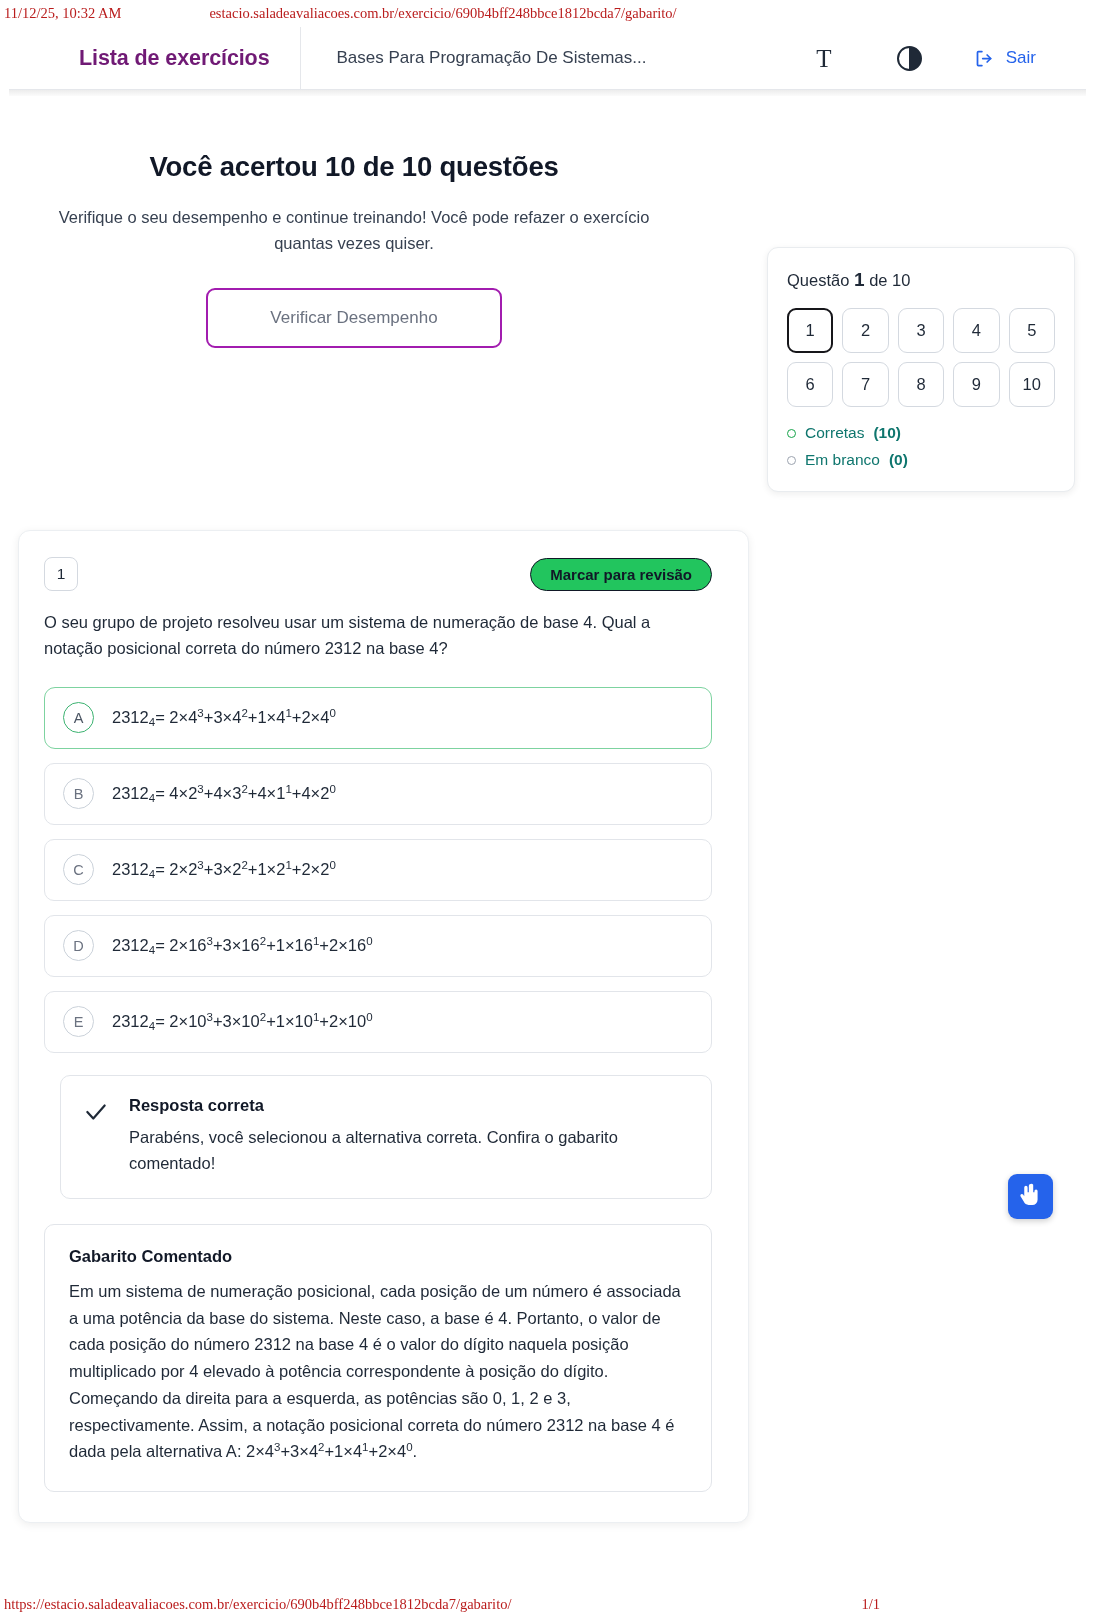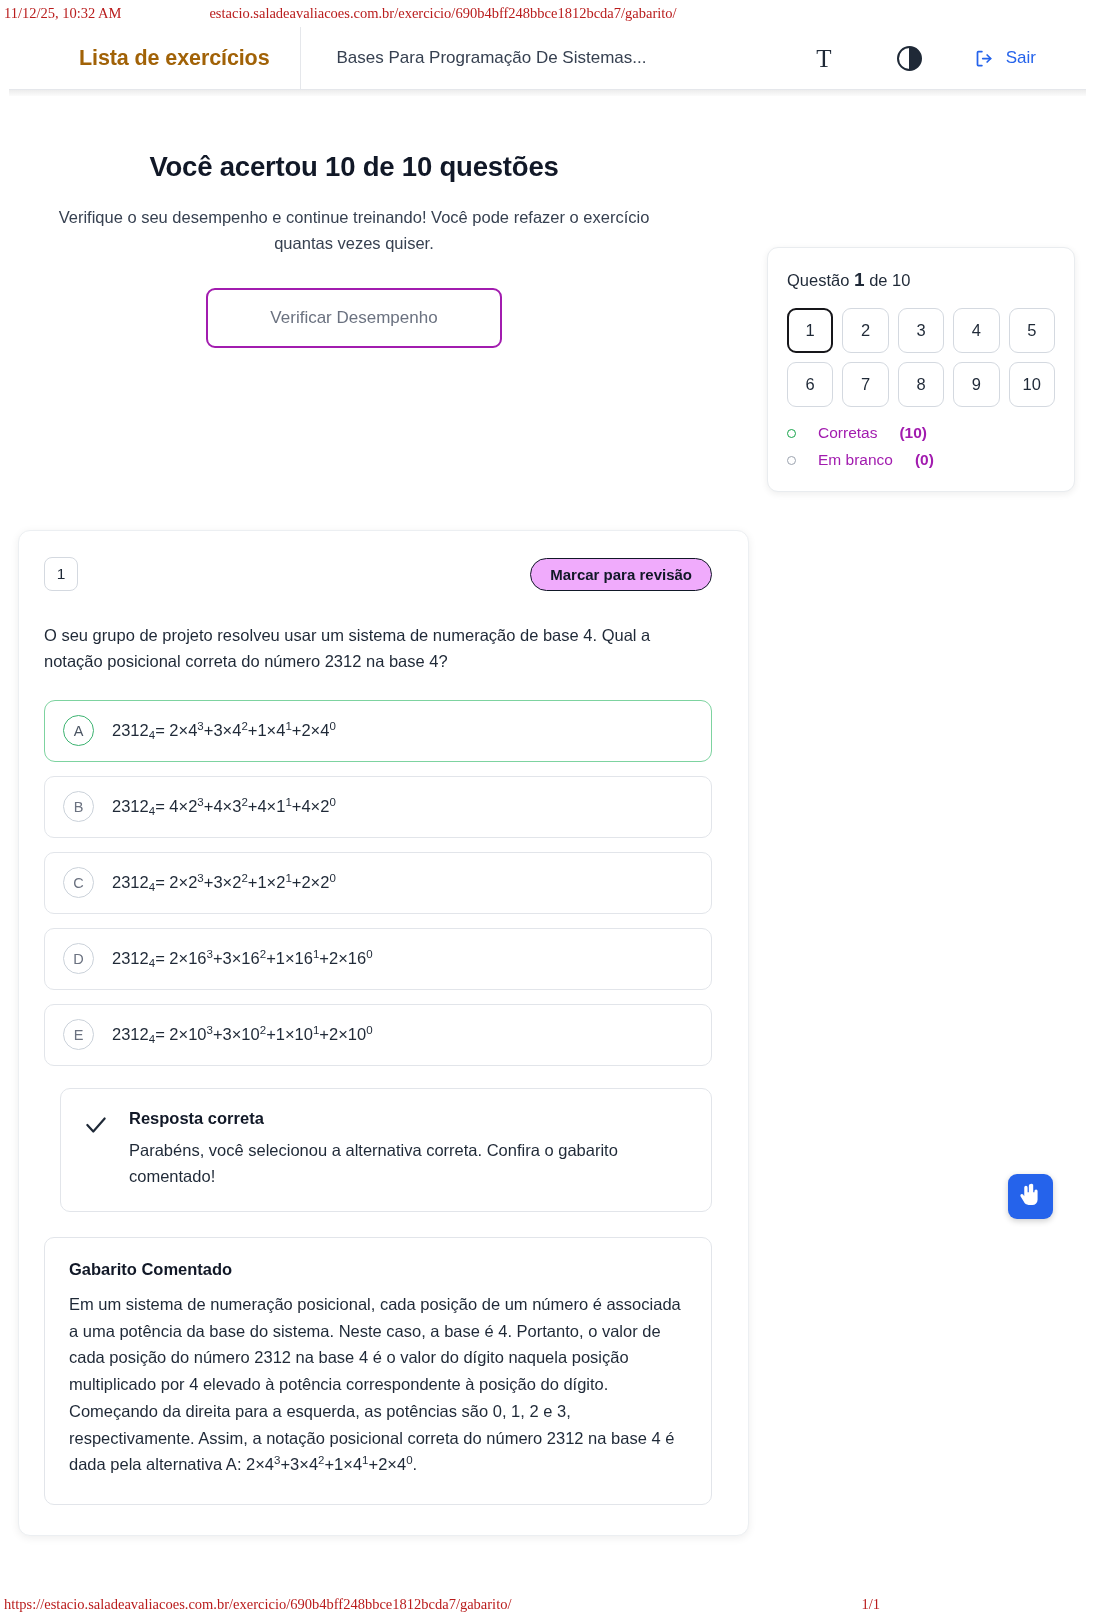--- a/index.html
+++ b/index.html
@@ -49,21 +49,21 @@
     position: relative;
     height: 63px;
     border-bottom: 1px solid #e5e7eb;
     display: flex;
     align-items: center;
     background: #fff;
   }
   .appbar-title {
     font-size: 21.5px;
     font-weight: bold;
-    color: #a16207;
+    color: #701a75;
     padding-left: 70px;
     padding-right: 30px;
     letter-spacing: -0.1px;
   }
   .appbar-divider {
     width: 1px;
     height: 63px;
     background: #e5e7eb;
   }
   .appbar-subtitle {
@@ -193,23 +193,23 @@
   }
   .legend {
     margin-top: 17px;
     display: flex;
     flex-direction: column;
     gap: 9px;
   }
   .legend-row {
     display: flex;
     align-items: center;
-    gap: 22px;
+    gap: 9px;
     font-size: 15.5px;
-    color: #a21caf;
+    color: #0f766e;
   }
   .dot {
     width: 9px; height: 9px;
     border-radius: 50%;
     border: 1.6px solid #16a34a;
     background: #fff;
   }
   .dot.blank { border-color: #9ca3af; }
 
   
@@ -237,31 +237,31 @@
     align-items: center;
     justify-content: center;
     font-size: 15.5px;
     color: #1f2937;
   }
   .mark-btn {
     height: 33px;
     padding: 0 19px;
     border: 1.4px solid #111827;
     border-radius: 17px;
-    background: #f0abfc;
+    background: #22c55e;
     font-size: 15px;
     font-weight: bold;
     color: #111827;
     display: flex;
     align-items: center;
     cursor: pointer;
     font-family: "Liberation Sans", sans-serif;
   }
   .qstatement {
-    margin-top: 31px;
+    margin-top: 18px;
     font-size: 16.5px;
     line-height: 1.6;
     color: #1f2937;
     max-width: 660px;
   }
 
   .alts { margin-top: 25px; display: flex; flex-direction: column; gap: 14px; }
   .alt {
     height: 62px;
     border: 1.3px solid #e2e5ea;

